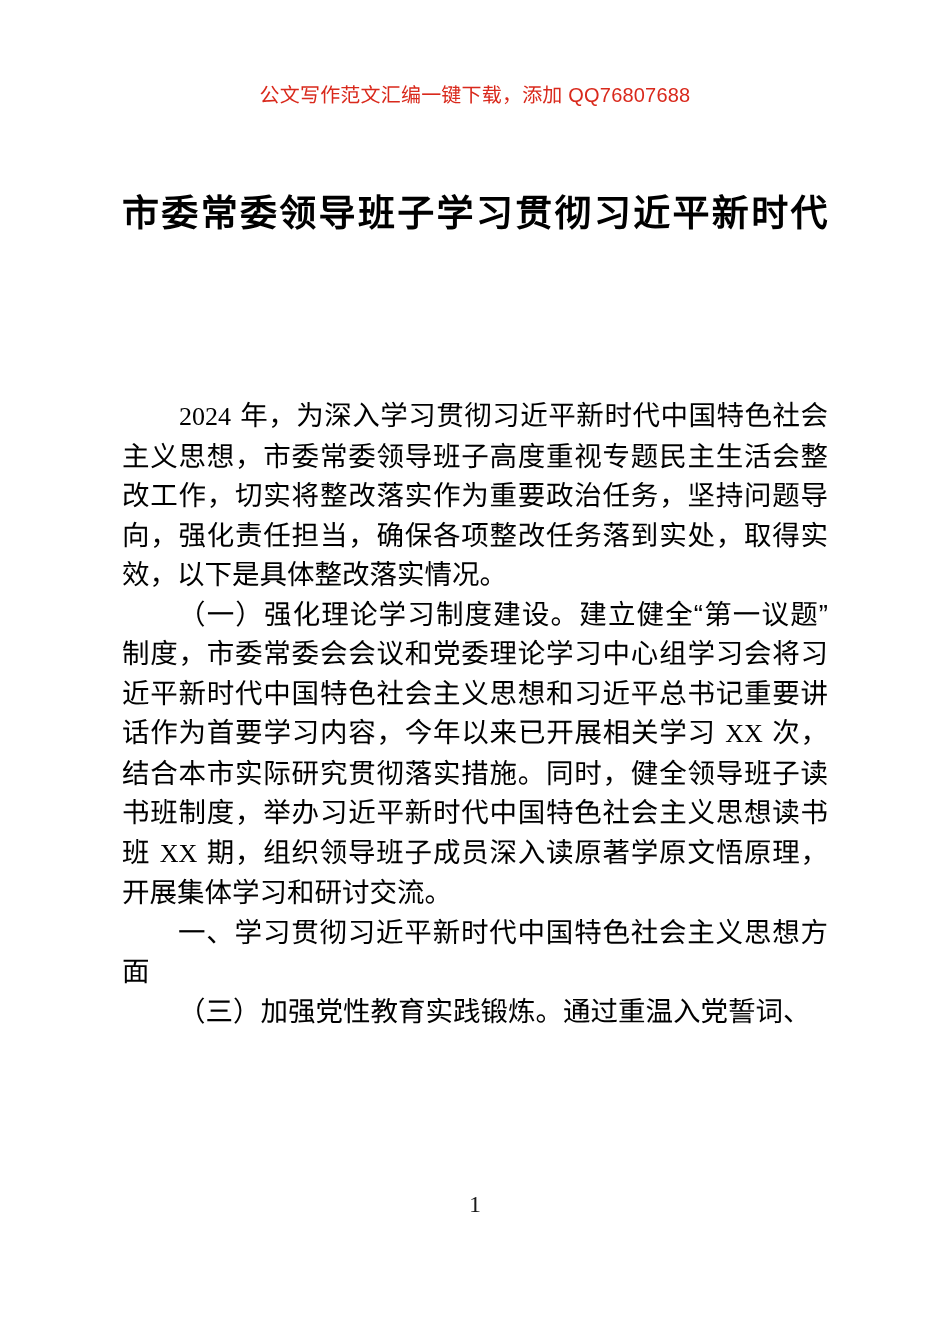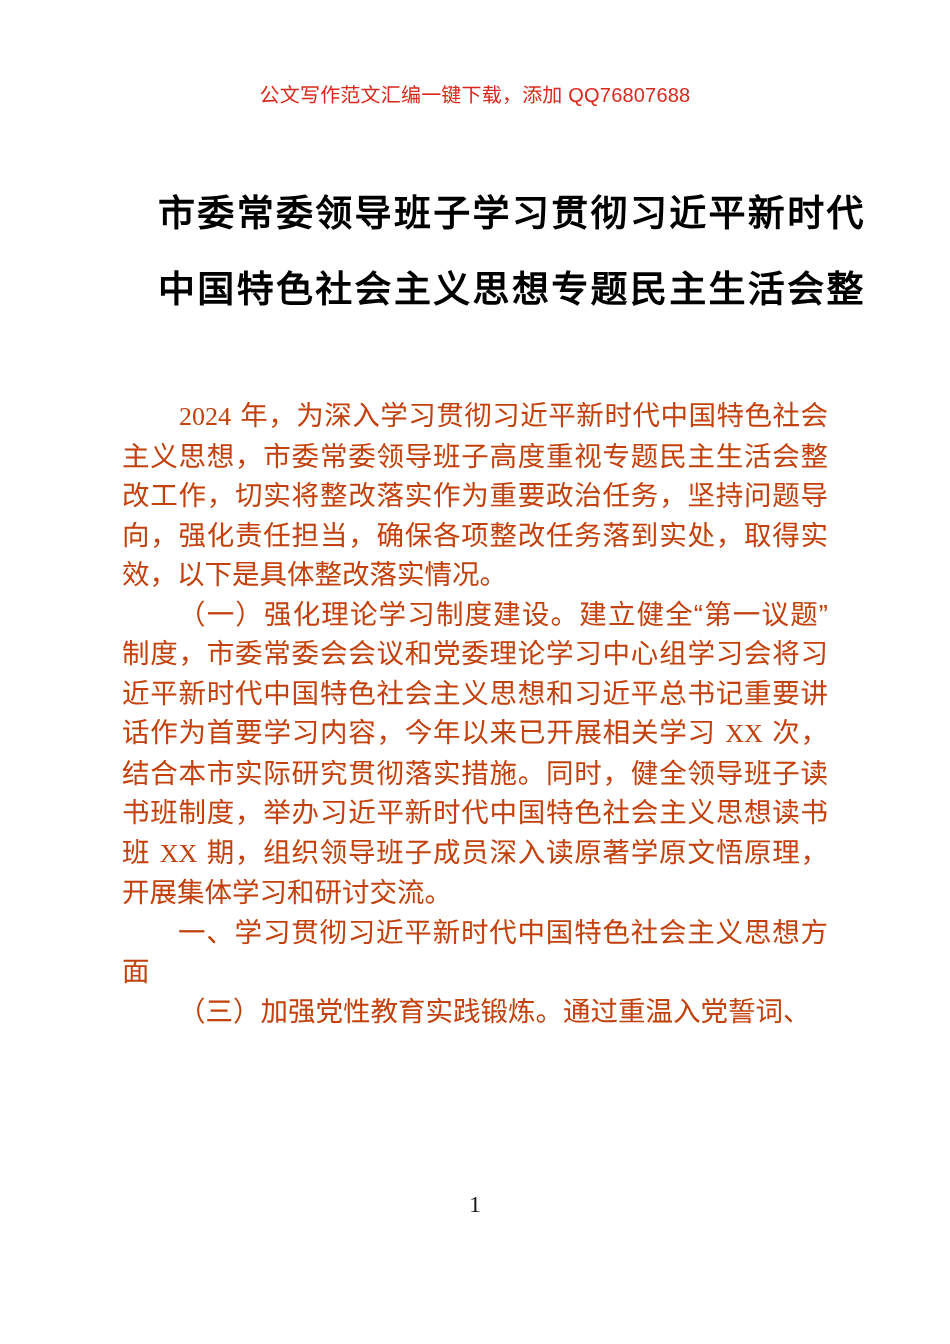--- a/index.html
+++ b/index.html
@@ -39,41 +39,40 @@
     position: absolute;
     top: 176px;
     left: 122px;
     width: 706px;
     text-align: center;
     font-size: 37px;
     line-height: 76px;
     font-weight: 700;
     color: #000000;
     letter-spacing: 0.5px;
-    margin-left: 36px;
   }
   .doc-title .t-line {
     display: block;
     white-space: nowrap;
   }
   .doc-title .t-line.justify-line {
     text-align: justify;
     text-align-last: justify;
     white-space: normal;
   }
 
   
   .body-text {
     position: absolute;
     top: 396px;
     left: 122px;
     width: 706px;
     font-size: 27.5px;
     line-height: 39.5px;
-    color: #c2410c;
+    color: #000000;
     letter-spacing: 0px;
   }
 
   .para {
     margin: 0;
     text-align: justify;
     text-justify: inter-ideograph;
     text-indent: 56px;
     word-break: break-all;
   }
@@ -100,21 +99,20 @@
 </style>
 </head>
 <body>
 
 <div class="page">
 
   <div class="promo-banner">公文写作范文汇编一键下载，添加 QQ76807688</div>
 
   <div class="doc-title">
     <span class="t-line justify-line">市委常委领导班子学习贯彻习近平新时代</span>
-    <span class="t-line justify-line">中国特色社会主义思想专题民主生活会整</span>
   </div>
 
   <div class="body-text">
     <p class="para"><span class="lat">2024</span> 年，为深入学习贯彻习近平新时代中国特色社会主义思想，市委常委领导班子高度重视专题民主生活会整改工作，切实将整改落实作为重要政治任务，坚持问题导向，强化责任担当，确保各项整改任务落到实处，取得实效，以下是具体整改落实情况。</p>
     <p class="para">（一）强化理论学习制度建设。建立健全“第一议题”制度，市委常委会会议和党委理论学习中心组学习会将习近平新时代中国特色社会主义思想和习近平总书记重要讲话作为首要学习内容，今年以来已开展相关学习 <span class="lat">XX</span> 次，结合本市实际研究贯彻落实措施。同时，健全领导班子读书班制度，举办习近平新时代中国特色社会主义思想读书班 <span class="lat">XX</span> 期，组织领导班子成员深入读原著学原文悟原理，开展集体学习和研讨交流。</p>
     <p class="para">一、学习贯彻习近平新时代中国特色社会主义思想方面</p>
     <p class="para">（三）加强党性教育实践锻炼。通过重温入党誓词、</p>
   </div>
 
   <div class="page-number">1</div>

